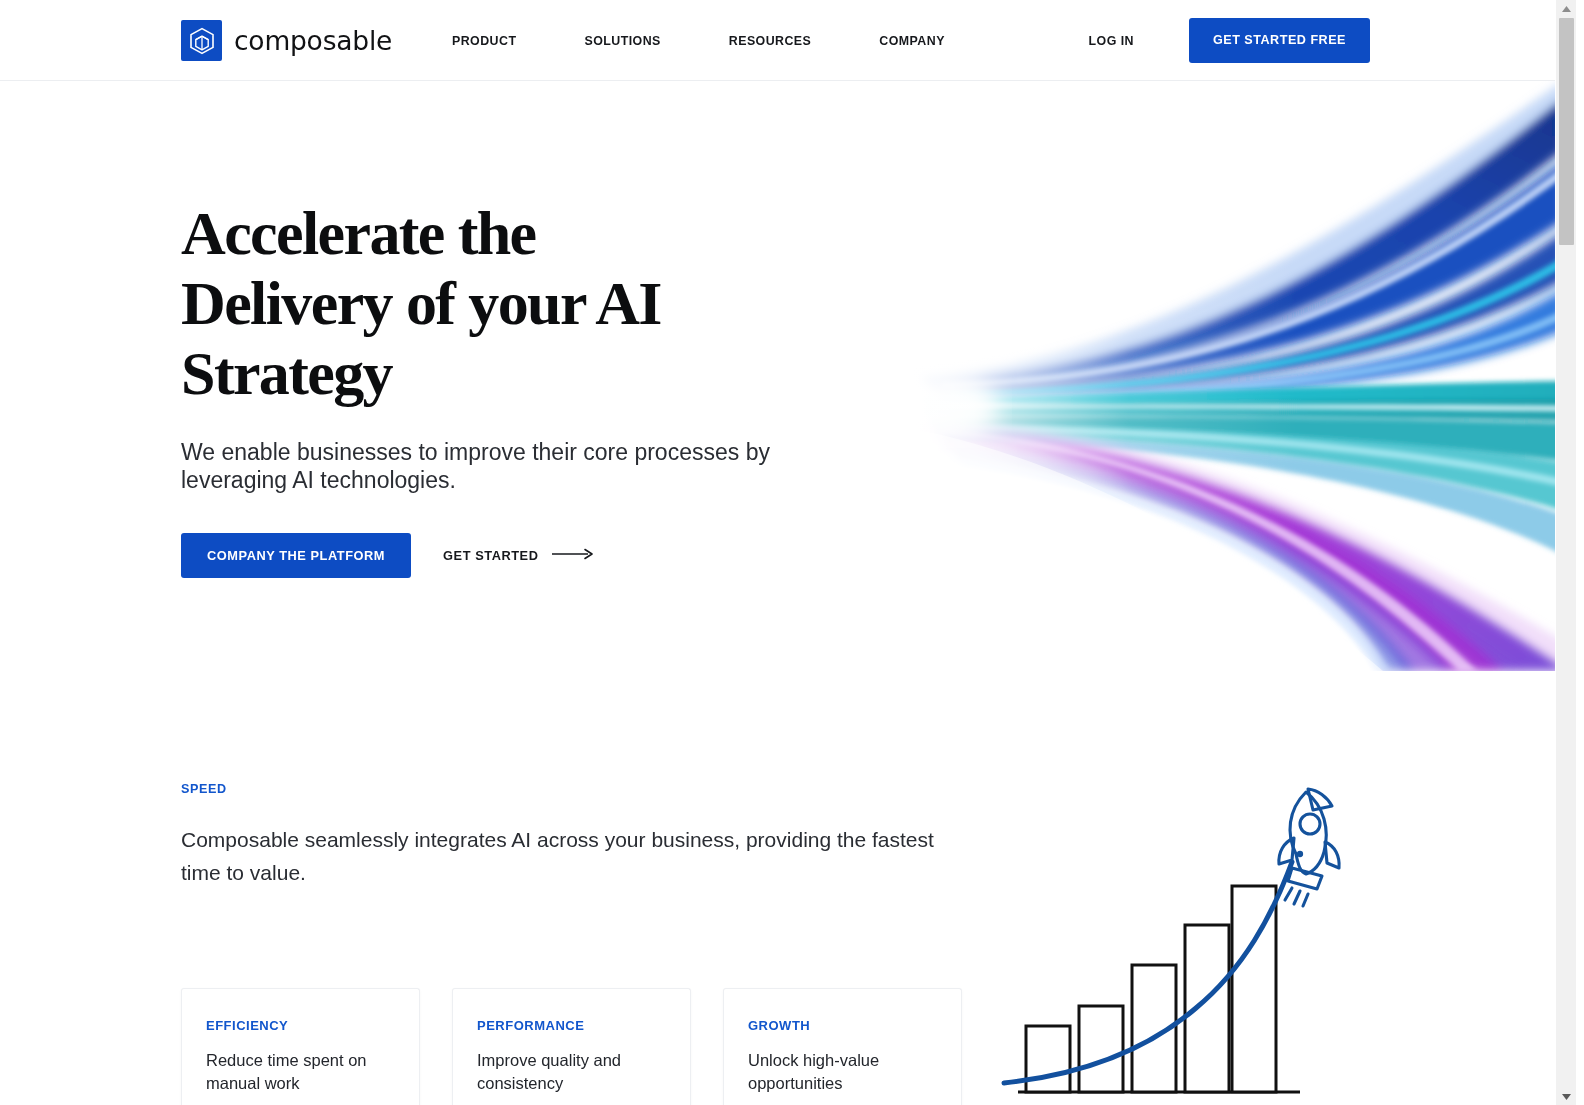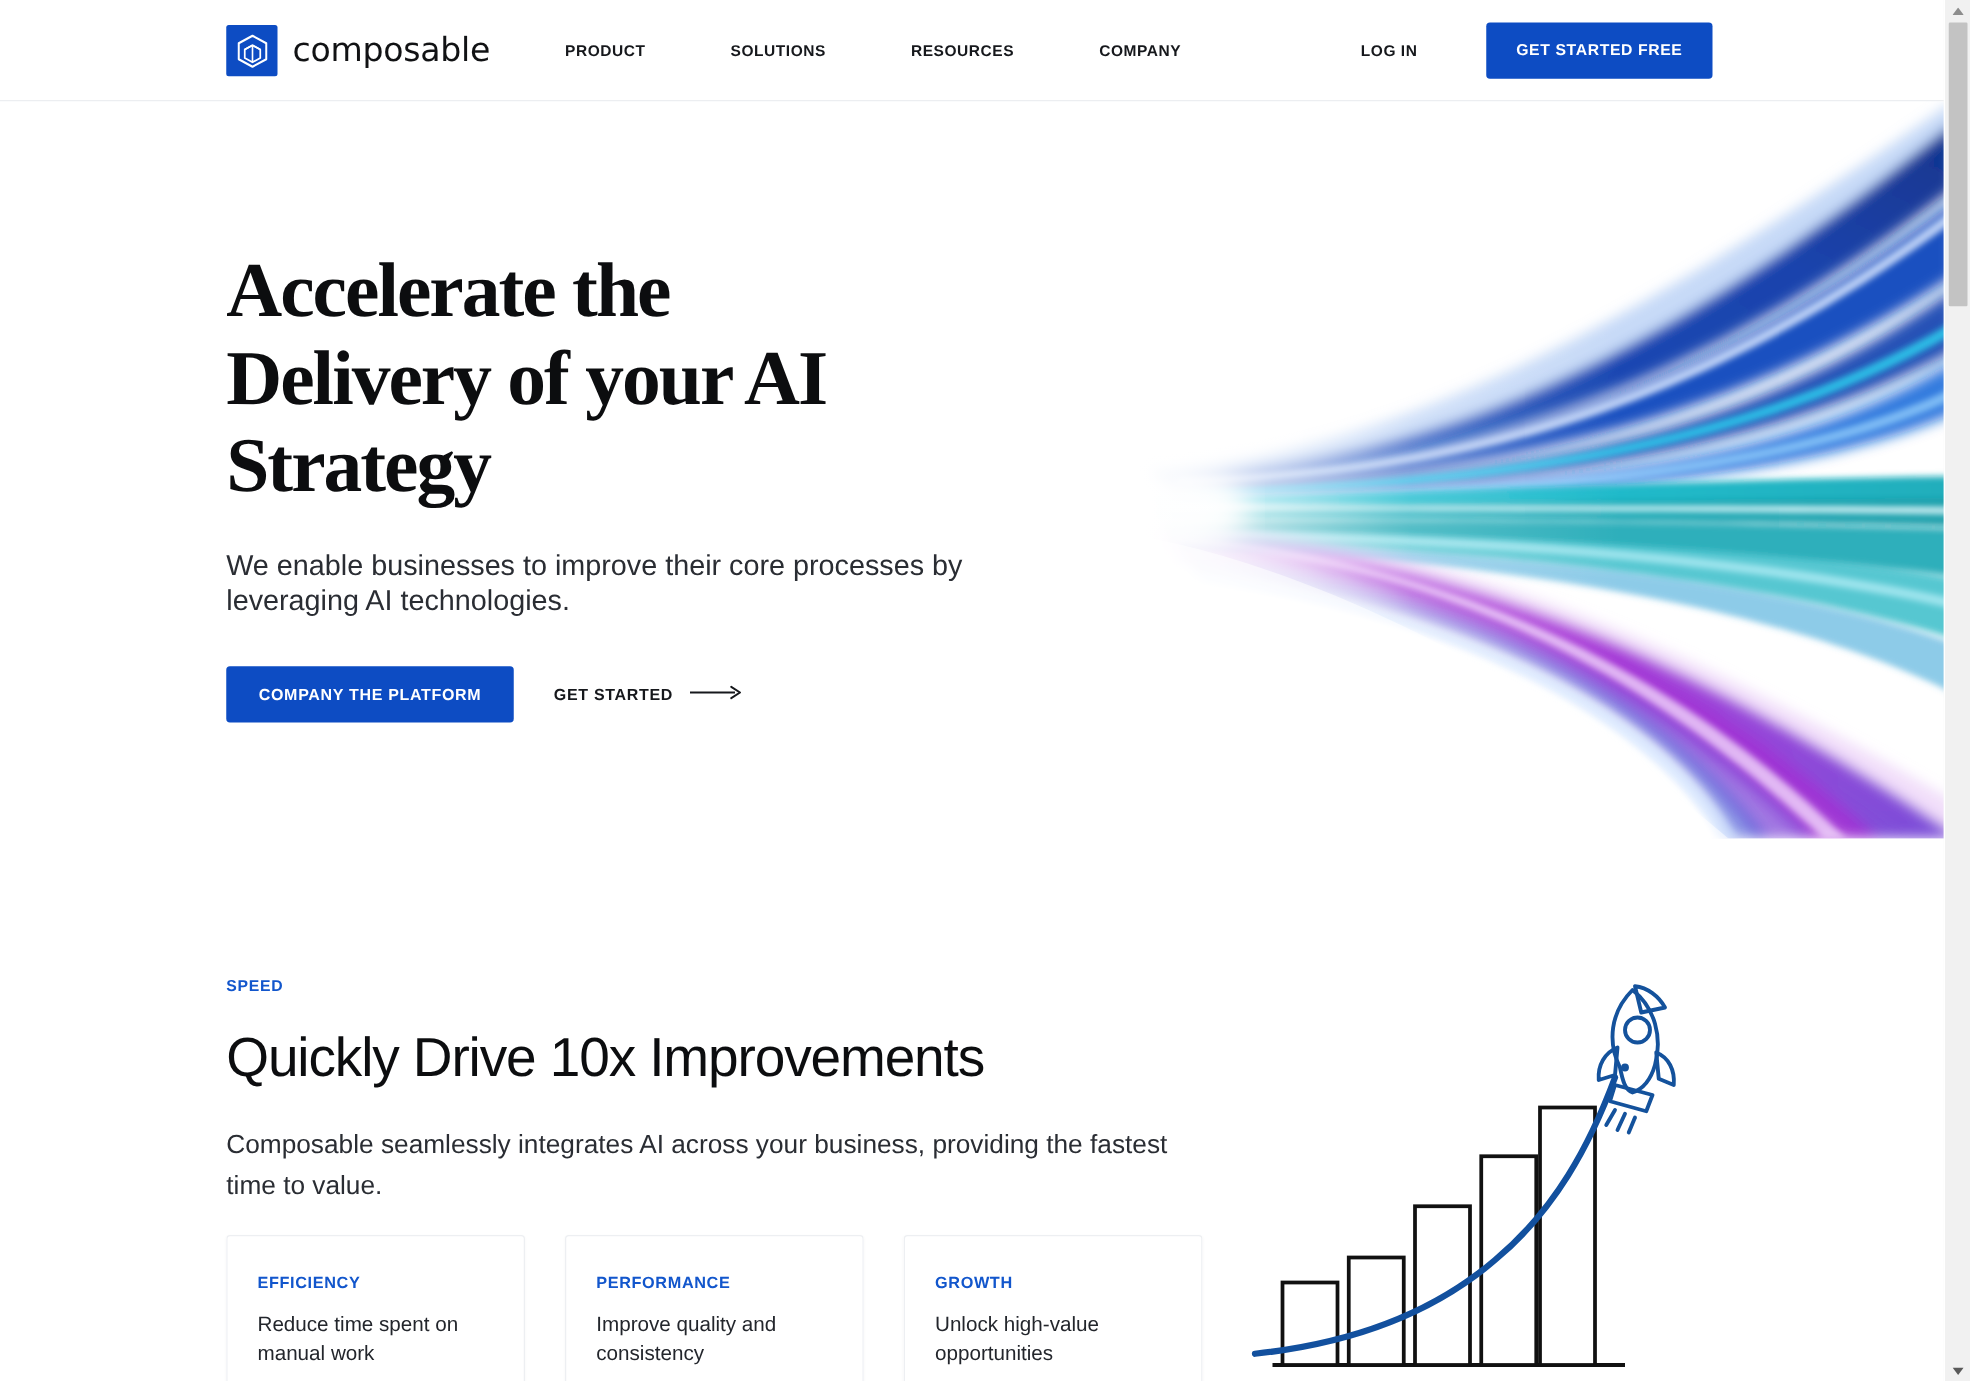--- a/index.html
+++ b/index.html
@@ -445,21 +445,20 @@
             </span>
           </button>
         </div>
       </div>
     </section>
 
     <section class="speed-section">
 
       <div class="speed-copy">
         <div class="eyebrow">SPEED</div>
-        <h2 class="speed-title">Quickly Drive 10x Improvements</h2>
         <p class="speed-sub">Composable seamlessly integrates AI across your business, providing the fastest time to value.</p>
       </div>
 
       <div class="cards">
         <div class="card">
           <div class="card-title">EFFICIENCY</div>
           <div class="card-text">Reduce time spent on manual work</div>
         </div>
         <div class="card">
           <div class="card-title">PERFORMANCE</div>

